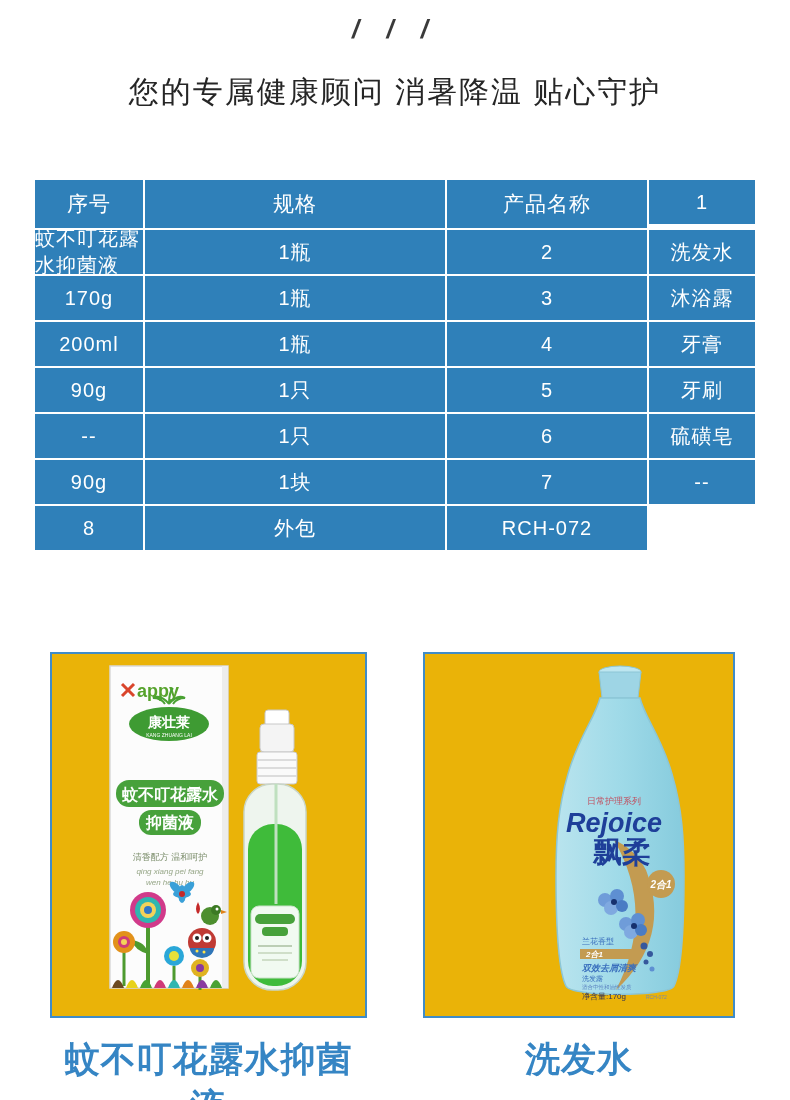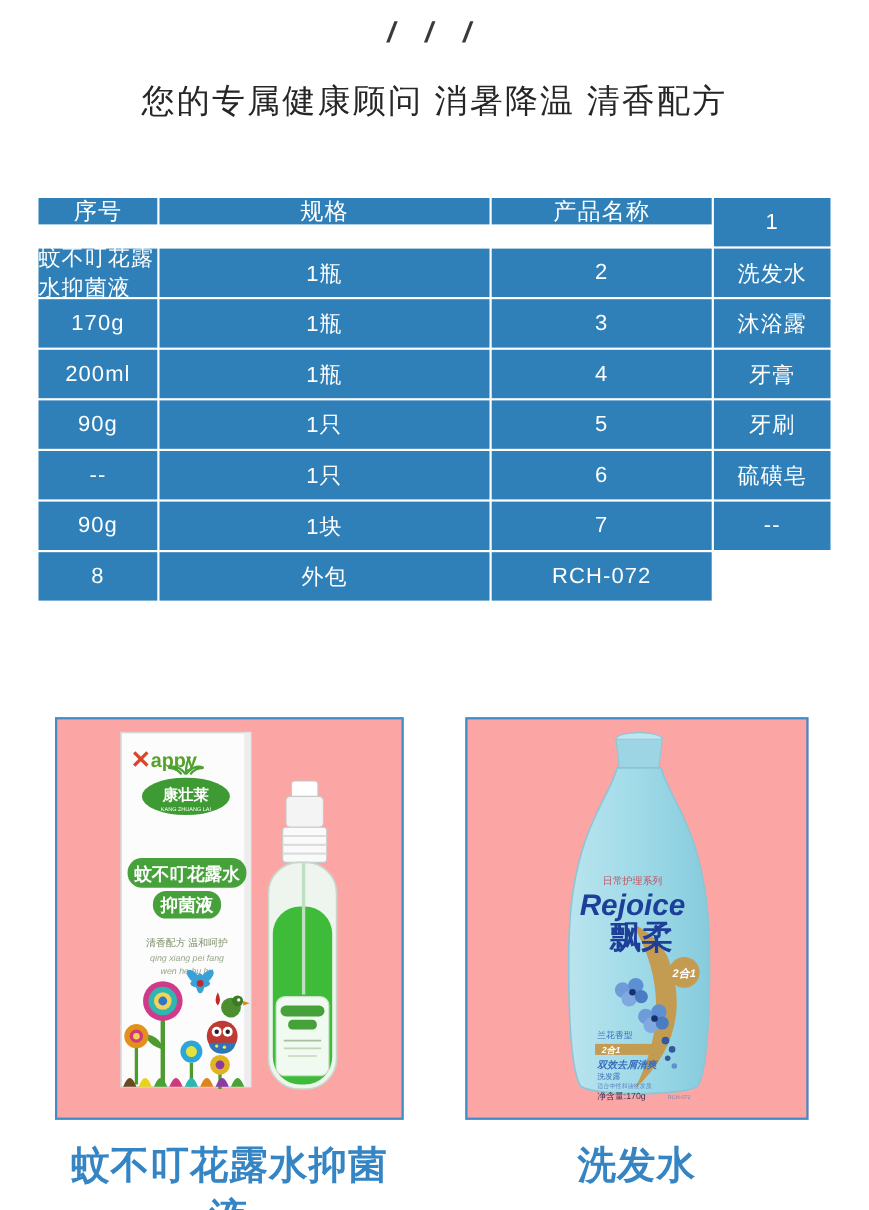--- a/index.html
+++ b/index.html
@@ -16,43 +16,43 @@
     font-size:30px;color:#262626;letter-spacing:2px;font-weight:400;
   }
   .ptable{
     position:absolute;left:35px;top:180px;width:720px;
     display:grid;grid-template-columns:108px 300px 200px 106px;gap:2px;background:#ffffff;
   }
   .cell{
     background:#2f80b9;color:#ffffff;display:flex;align-items:center;justify-content:center;
     height:44px;font-size:20px;font-weight:300;letter-spacing:1px;
   }
-  .cell.head{height:24px;font-size:21px;}
+  .cell.head{height:48px;font-size:21px;}
   .imgbox{
-    position:absolute;top:652px;height:366px;background:#fca5a5;
+    position:absolute;top:652px;height:366px;background:#eab308;
     border:2px solid #3f8cc9;box-sizing:border-box;
   }
   .imgbox.left{left:50px;width:317px;}
-  .imgbox.right{left:423px;width:312px;}
+  .imgbox.right{left:423px;width:312px;padding-left:39px;}
   .caption{
     position:absolute;top:1036px;text-align:center;
     font-size:35px;font-weight:bold;color:#3585c4;letter-spacing:1px;
   }
   .caption.left{left:50px;width:317px;}
   .caption.right{left:423px;width:312px;}
   svg{display:block;}
 </style>
 </head>
 <body>
 
 <div class="page">
 
   <div class="slashes">/ / /</div>
 
-  <div class="heading">您的专属健康顾问  消暑降温  清香配方</div>
+  <div class="heading">您的专属健康顾问  消暑降温  贴心守护</div>
 
   <div class="ptable">
       <div class="cell head">序号</div>
       <div class="cell head">规格</div>
       <div class="cell head">产品名称</div>
       <div class="cell">1</div>
       <div class="cell">蚊不叮花露水抑菌液</div>
       <div class="cell">1瓶</div>
       <div class="cell">2</div>
       <div class="cell">洗发水</div>

